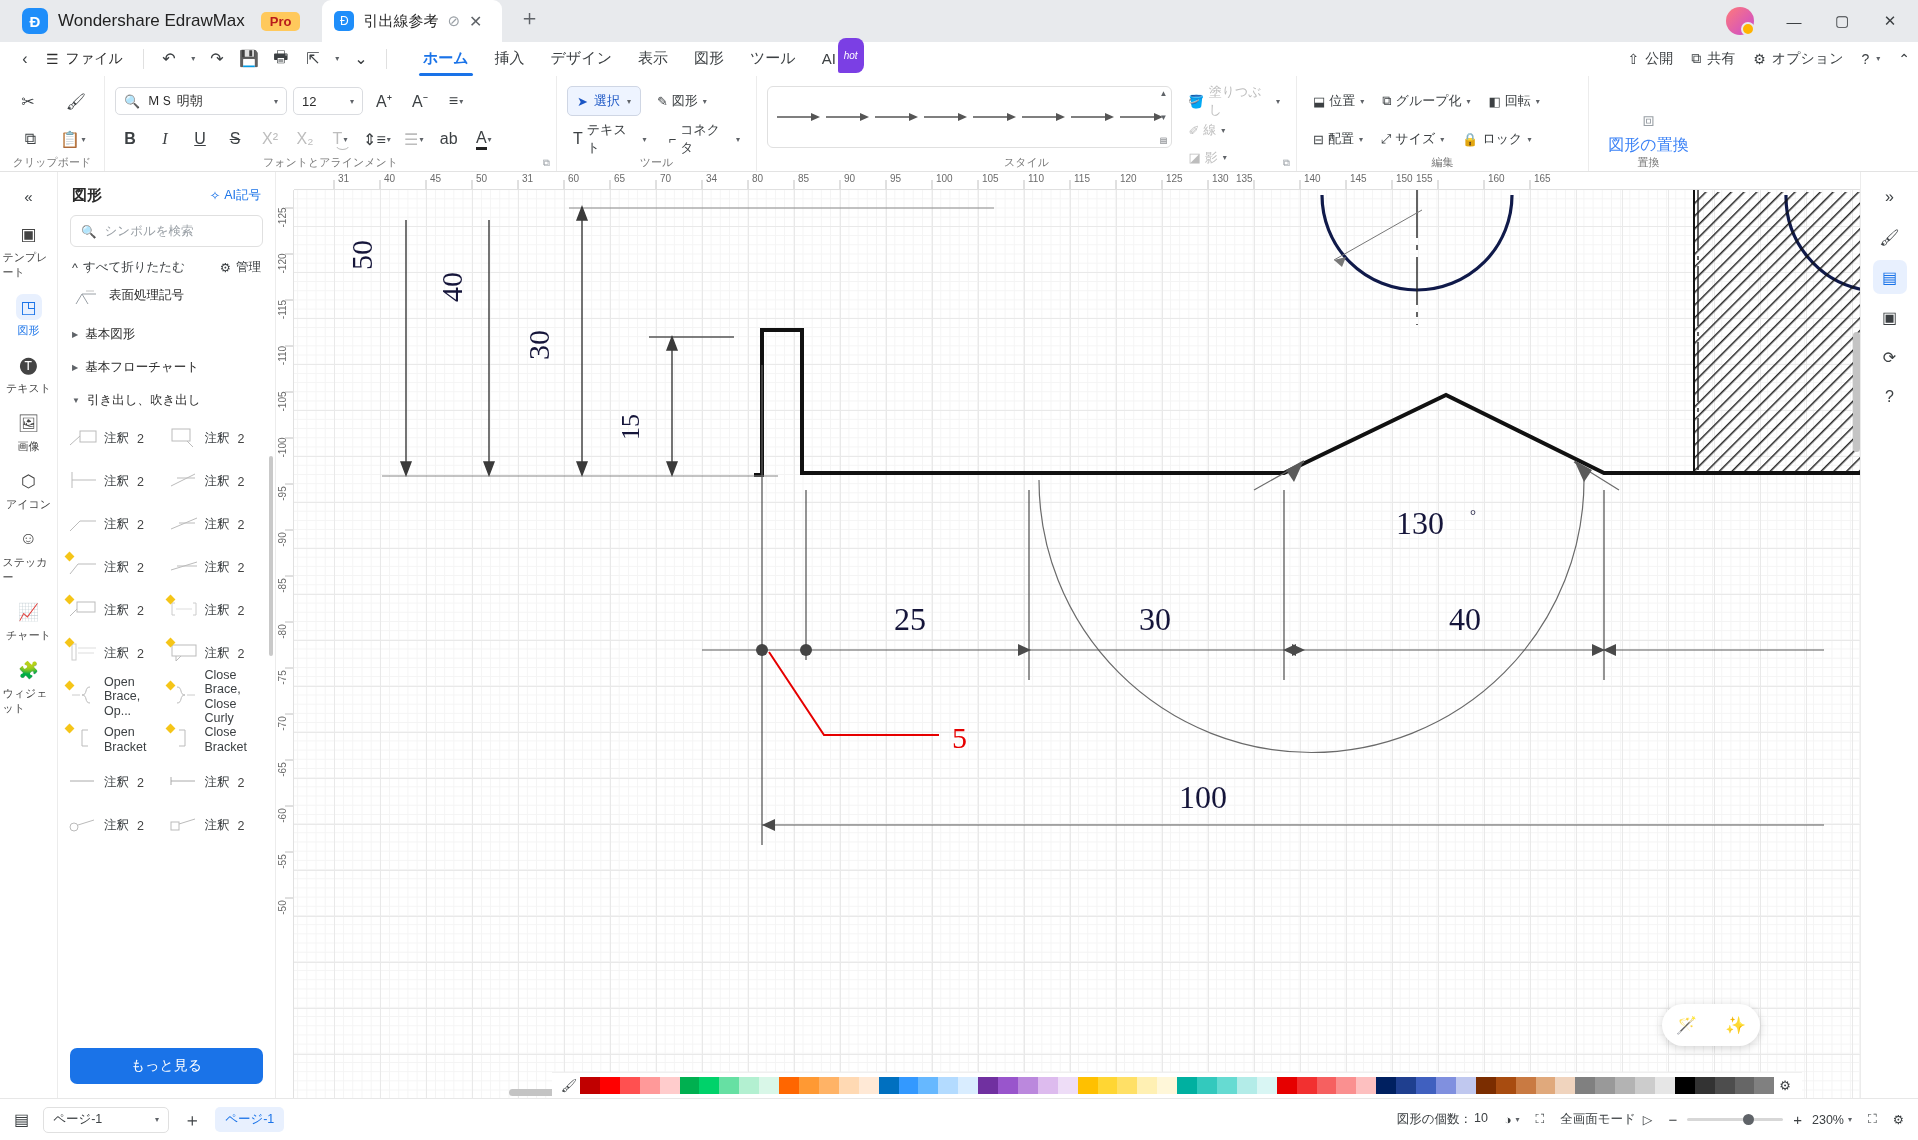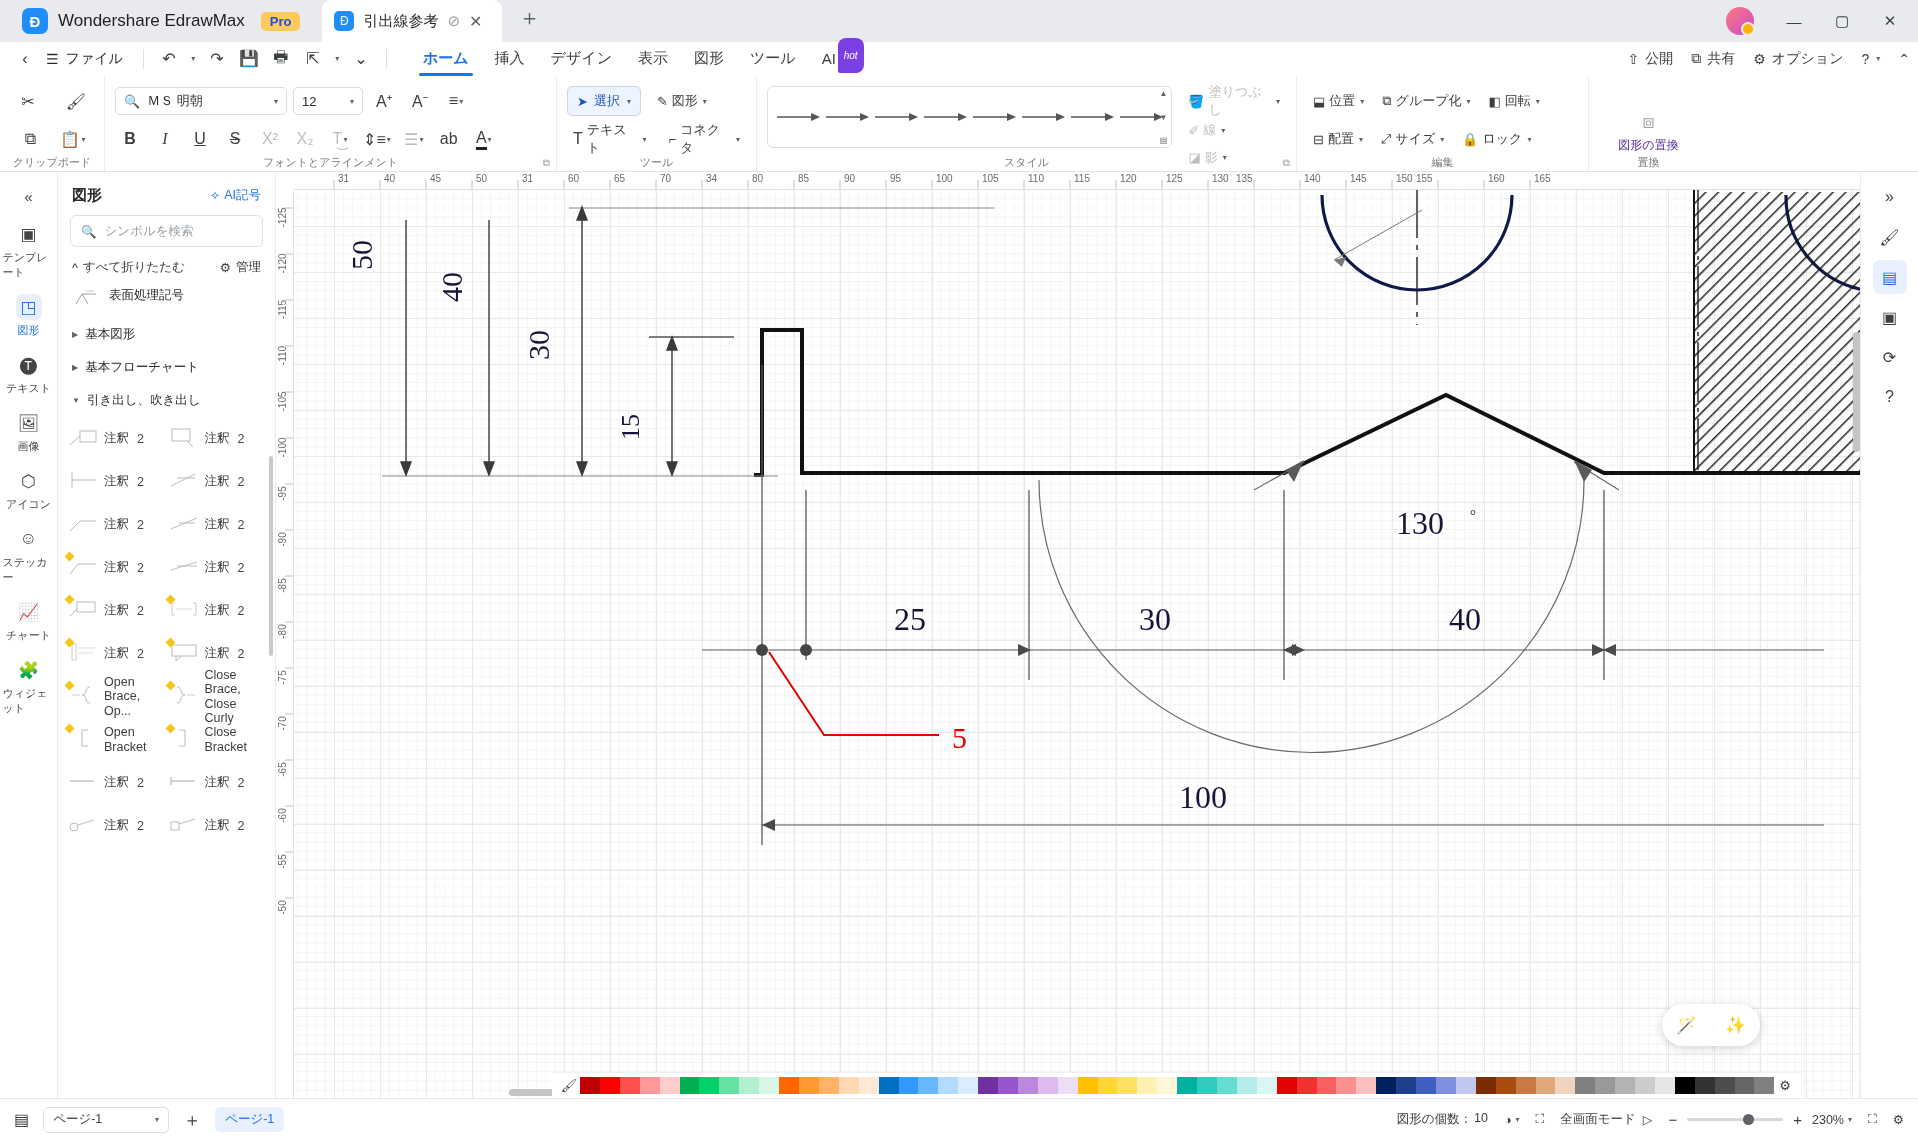--- a/index.html
+++ b/index.html
@@ -5,21 +5,21 @@
   * { box-sizing: border-box; margin:0; padding:0; }
   html,body { width:1918px; height:1140px; overflow:hidden;
     font-family:"Liberation Sans", sans-serif; background:#fff; color:#2b2b2b; }
 
   
   .titlebar { height:42px; background:#e8eaed; display:flex; align-items:flex-end; position:relative; }
   .app-chip { display:flex; align-items:center; gap:10px; padding:0 18px 0 22px; height:42px; }
   .app-logo { width:26px; height:26px; border-radius:7px; background:#1f8efa;
      display:flex; align-items:center; justify-content:center; color:#fff; font-size:15px; font-weight:bold;}
   .app-title { font-size:17px; color:#222; }
-  .pro-badge { background:#ffc95c; color:#1d4ed8; font-size:13px; font-weight:bold;
+  .pro-badge { background:#ffc95c; color:#b91c1c; font-size:13px; font-weight:bold;
      border-radius:5px; padding:2px 9px; margin-left:6px;}
   .doc-tab { height:42px; min-width:180px; background:#fff; border-radius:9px 9px 0 0;
      display:flex; align-items:center; gap:9px; padding:0 12px; margin-left:4px; }
   .doc-tab .ic { width:20px;height:20px;border-radius:5px;background:#1f8efa;color:#fff;
      font-size:12px;display:flex;align-items:center;justify-content:center;}
   .doc-tab .nm { font-size:15px; }
   .doc-tab .st { color:#9aa0a6; font-size:15px; }
   .doc-tab .cl { color:#5f6368; font-size:16px; }
   .plus-tab { font-size:22px; color:#5f6368; padding:0 16px 6px 16px; align-self:center;}
   .win-right { position:absolute; right:0; top:0; height:42px; display:flex; align-items:center; gap:4px; padding-right:6px;}
@@ -438,21 +438,21 @@
         <span>ロック</span>
         <span class="caret">▾</span>
       </div>
     </div>
     <div class="rg-label">編集</div>
   </div>
 
   <div class="rgroup" style="width:120px;align-items:center;justify-content:center">
     <div style="display:flex;flex-direction:column;align-items:center;gap:4px;margin-top:12px">
       <span style="font-size:19px;color:#9aa0a6">⧈</span>
-      <span style="font-size:12px;color:#4c1d95">図形の置換</span>
+      <span style="font-size:16px;color:#3b82f6">図形の置換</span>
     </div>
     <div class="rg-label">置換</div>
   </div>
 </div>
 
 <div class="body">
 
   <div class="rail">
     <div class="rail-collapse">«</div>
     <div class="rail-item">
@@ -748,20 +748,23 @@
                 <line x1="10" y1="10" x2="26" y2="5" stroke="#bbb"></line>
               </svg>
             </span>
             <span class="nm">注釈</span>
             <span class="cnt">2</span>
           </div>
       </div>
       <div class="panel-sb"></div>
     </div>
 
+    <div class="more-wrap">
+      <div class="more-btn">もっと見る</div>
+    </div>
   </div>
 
   <div class="canvas-wrap">
 
     <div class="ruler-h">
       <svg width="1600" height="18" style="position:absolute;left:18px;top:0">
         <g stroke="#c0c0c0" stroke-width="1">
 
           <line x1="40" y1="8" x2="40" y2="17"></line>
             <line x1="86" y1="8" x2="86" y2="17"></line>

